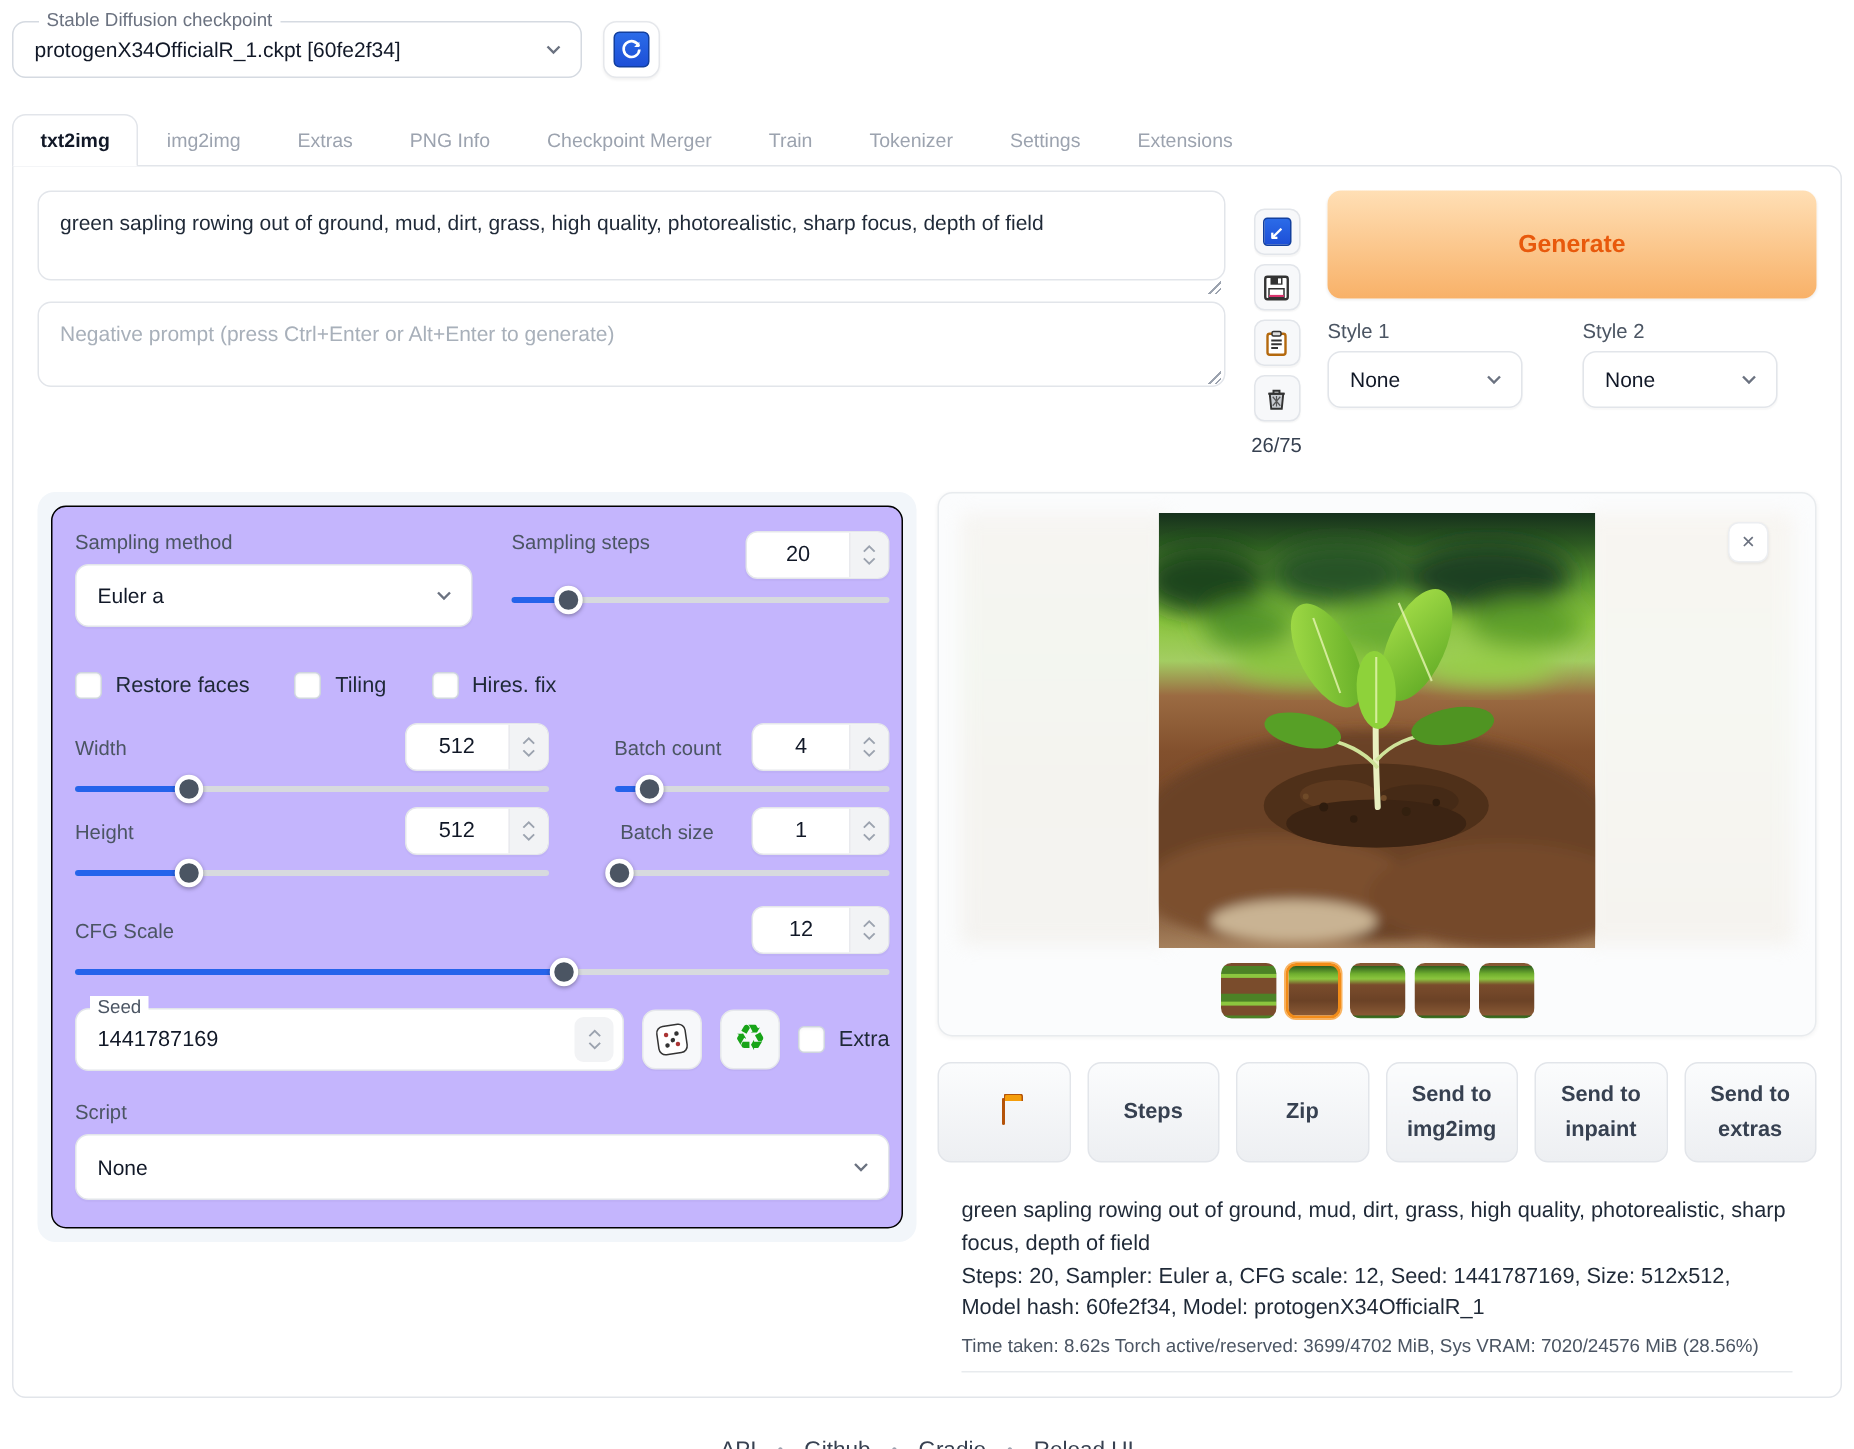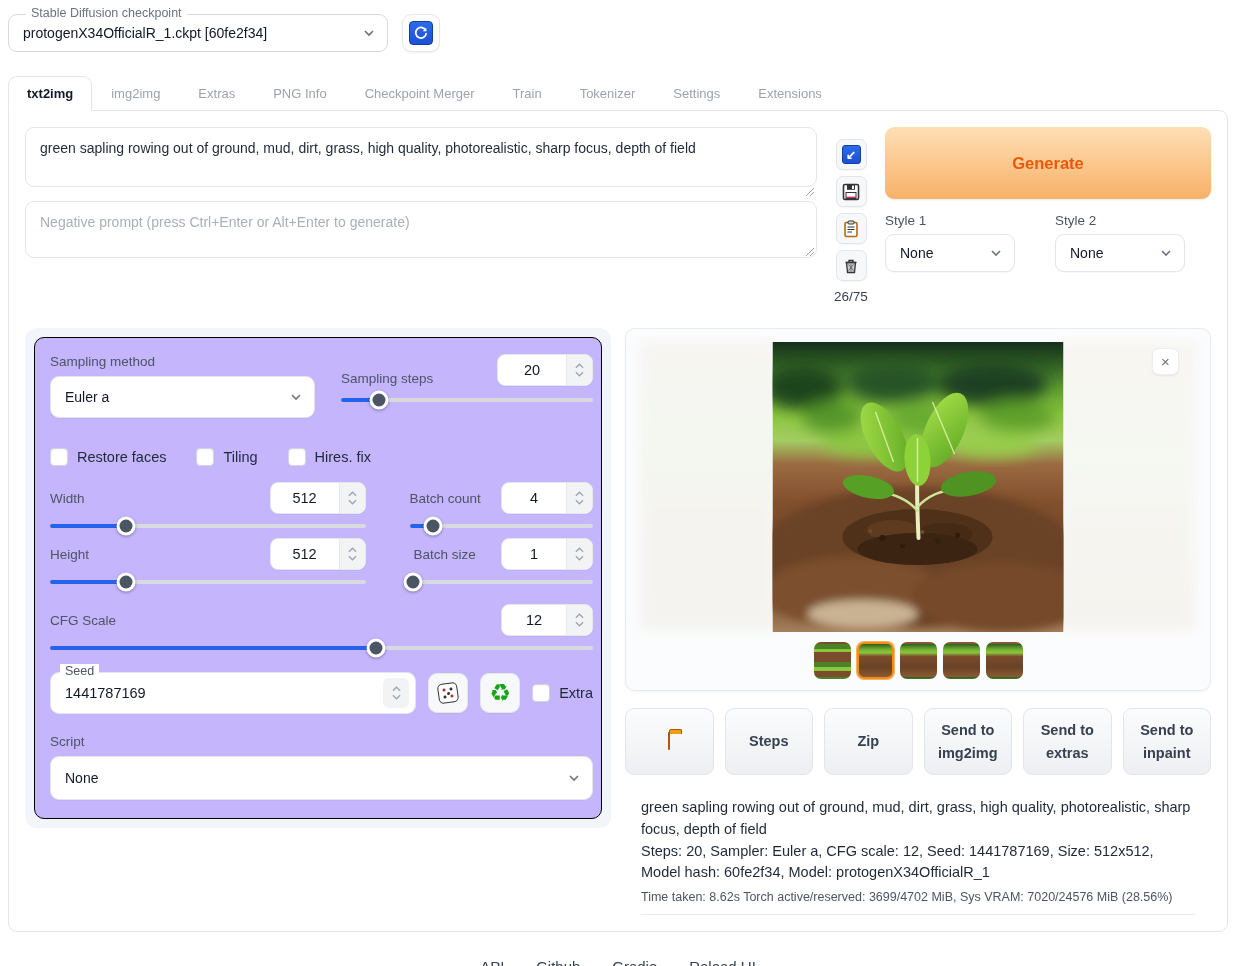--- a/index.html
+++ b/index.html
@@ -47,21 +47,21 @@
 
   
   .main-row { display:flex; gap:14px; margin-top:24px; align-items:flex-start; }
   .left-panel { width:586px; background:#f2f6fa; border-radius:12px; padding:9px; }
   .left-card { background:#c4b5fd; border:1px solid #000000; border-radius:10px; padding:16px 8px 18px 15px; }
 
   .samp-row { display:flex; gap:26px; }
   .samp-method { width:265px; }
   .field-label { font-size:13.5px; color:#4b5563; margin-bottom:7px; }
   .samp-steps { flex:1; }
-  .steps-top { display:flex; align-items:flex-end; justify-content:space-between; margin-bottom:12px; }
+  .steps-top { display:flex; align-items:flex-start; justify-content:space-between; margin-bottom:12px; }
   .num-box { width:96px; height:32px; border:1px solid #e5e7eb; border-radius:8px; background:#fff; display:flex; overflow:hidden; box-shadow:0 1px 1px rgba(0,0,0,.03); }
   .num-val { flex:1; display:flex; align-items:center; justify-content:center; font-size:14.5px; color:#111827; }
   .stepper { width:26px; background:#f2f3f5; border-left:1px solid #e9eaee; display:flex; flex-direction:column; align-items:center; justify-content:center; gap:2px; color:#9ca3af; cursor:pointer; }
   .slider { position:relative; height:4px; background:#d7dade; border-radius:3px; margin:10px 0 8px 0; }
   .slider .fill { position:absolute; left:0; top:0; bottom:0; background:#2563eb; border-radius:3px; }
   .slider .knob { position:absolute; top:50%; transform:translate(-50%,-50%); width:19px; height:19px; border-radius:50%; background:#4b5563; border:3px solid #fff; box-shadow:0 1px 3px rgba(0,0,0,.35); cursor:grab; }
 
   .chk-row { display:flex; gap:30px; margin-top:30px; }
   .chk { display:flex; align-items:center; gap:9px; cursor:pointer; }
   .chk-box { width:18px; height:18px; border:1px solid #cfd6de; border-radius:4px; background:#fff; box-shadow:inset 0 1px 2px rgba(0,0,0,.04); }
@@ -509,22 +509,22 @@
           <div class="thumb"></div>
           <div class="thumb"></div>
         </div>
       </div>
 
       <div class="actions">
         <button class="action-btn"><span class="folder-ic"></span></button>
         <button class="action-btn">Steps</button>
         <button class="action-btn">Zip</button>
         <button class="action-btn">Send to img2img</button>
+        <button class="action-btn">Send to inpaint</button>
         <button class="action-btn">Send to extras</button>
-        <button class="action-btn">Send to inpaint</button>
       </div>
 
       <div class="info">
         <div class="info-prompt">green sapling rowing out of ground, mud, dirt, grass, high quality, photorealistic, sharp focus, depth of field</div>
         <div class="info-params">Steps: 20, Sampler: Euler a, CFG scale: 12, Seed: 1441787169, Size: 512x512, Model hash: 60fe2f34, Model: protogenX34OfficialR_1</div>
         <div class="info-perf">Time taken: 8.62s  Torch active/reserved: 3699/4702 MiB, Sys VRAM: 7020/24576 MiB (28.56%)</div>
       </div>
     </div>
   </div>
 </div>

